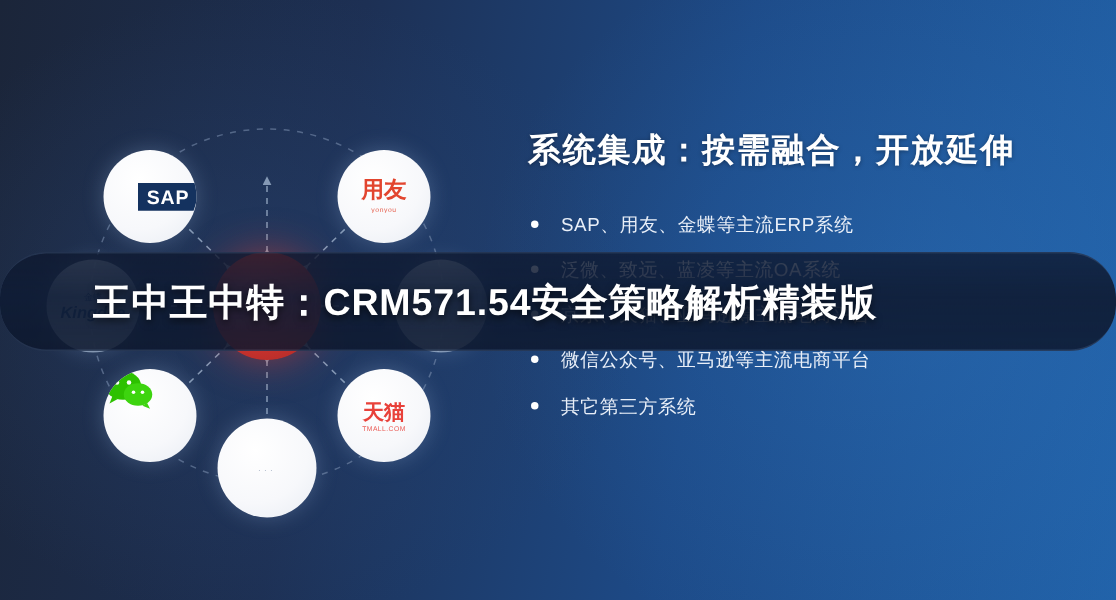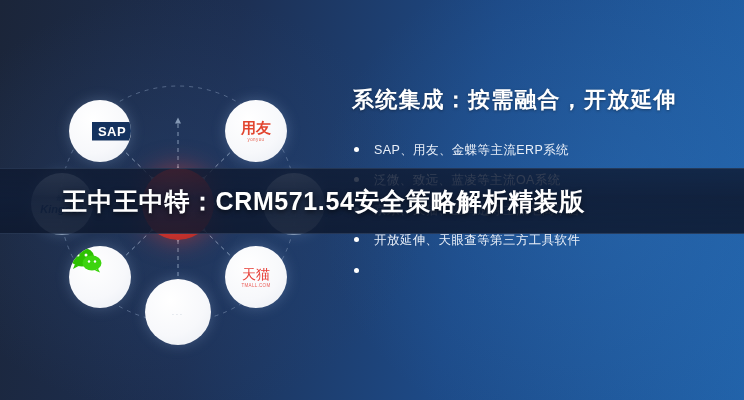--- a/index.html
+++ b/index.html
@@ -65,23 +65,23 @@
     font-weight: 700;
     font-size: 13px;
     letter-spacing: .5px;
     padding: 3px 9px 3px 6px;
     line-height: 1;
     clip-path: polygon(0 0, 100% 0, 86% 100%, 0 100%);
     margin-left: 27px;
   }
   .lg-jd { color: #d0021b; font-weight: 700; font-size: 13px; line-height: 1; display:flex; align-items:flex-end; }
   .lg-jd .sub { font-size: 5px; font-weight: 700; line-height: 1.15; margin-left: 1.5px; text-align:left; }
-  .lg-yy { color: #e2452f; font-weight: 700; font-size: 15px; line-height: 1; }
+  .lg-yy { color: #e2452f; font-weight: 700; font-size: 15px; line-height: 1; font-family: Liberation Mono, monospace; }
   .lg-yy-sub { color: #e2452f; font-size: 4.5px; letter-spacing: .4px; margin-top: 2px; opacity:.85; }
-  .lg-tm { color: #e8413a; font-weight: 400; font-size: 14px; line-height: 1; }
+  .lg-tm { color: #e8413a; font-weight: 700; font-size: 14px; line-height: 1; }
   .lg-tm-sub { color: #e8413a; font-size: 4.5px; letter-spacing: .3px; margin-top: 2px; opacity:.85; }
   .lg-kd { color: #1d4a87; font-weight: 700; font-size: 11px; font-style: italic; line-height: 1; }
   .lg-kd-top { color: #1d4a87; font-size: 6px; margin-bottom: 1px; opacity:.9; }
   .lg-dots { color: #b9c3d2; font-size: 7px; letter-spacing: 2px; }
 
   
   .right-panel {
     position: absolute;
     left: 352px;
     top: 58px;
@@ -126,20 +126,21 @@
     position: absolute;
     left: 0;
     top: 168px;
     width: 744px;
     height: 64px;
     background: linear-gradient(180deg, rgba(14,25,48,0.80) 0%, rgba(15,28,53,0.92) 45%, rgba(13,24,46,0.86) 100%);
     display: flex;
     align-items: center;
     border-top: 1px solid rgba(120,150,195,0.20);
     border-bottom: 1px solid rgba(120,150,195,0.20);
+    border-radius: 31px;
   }
   .banner-text {
     color: #ffffff;
     font-size: 25px;
     font-weight: 700;
     letter-spacing: .6px;
     padding-left: 62px;
     white-space: nowrap;
     text-shadow: 0 2px 5px rgba(0,0,0,0.6);
   }
@@ -224,24 +225,25 @@
       <li>
         <span class="dot"></span>
         <span>泛微、致远、蓝凌等主流OA系统</span>
       </li>
       <li>
         <span class="dot"></span>
         <span>京东、天猫、亚马逊等主流电商平台</span>
       </li>
       <li>
         <span class="dot"></span>
-        <span>开放延伸、天眼查等第三方工具软件</span>
-      </li>
-      <li>
-        <span class="dot"></span>
+        <span>微信公众号、亚马逊等主流电商平台</span>
+      </li>
+      <li>
+        <span class="dot"></span>
+        <span>其它第三方系统</span>
       </li>
     </ul>
   </div>
 
   <div class="banner">
     <div class="banner-text">王中王中特：CRM571.54安全策略解析精装版</div>
   </div>
 
 </div>
 

